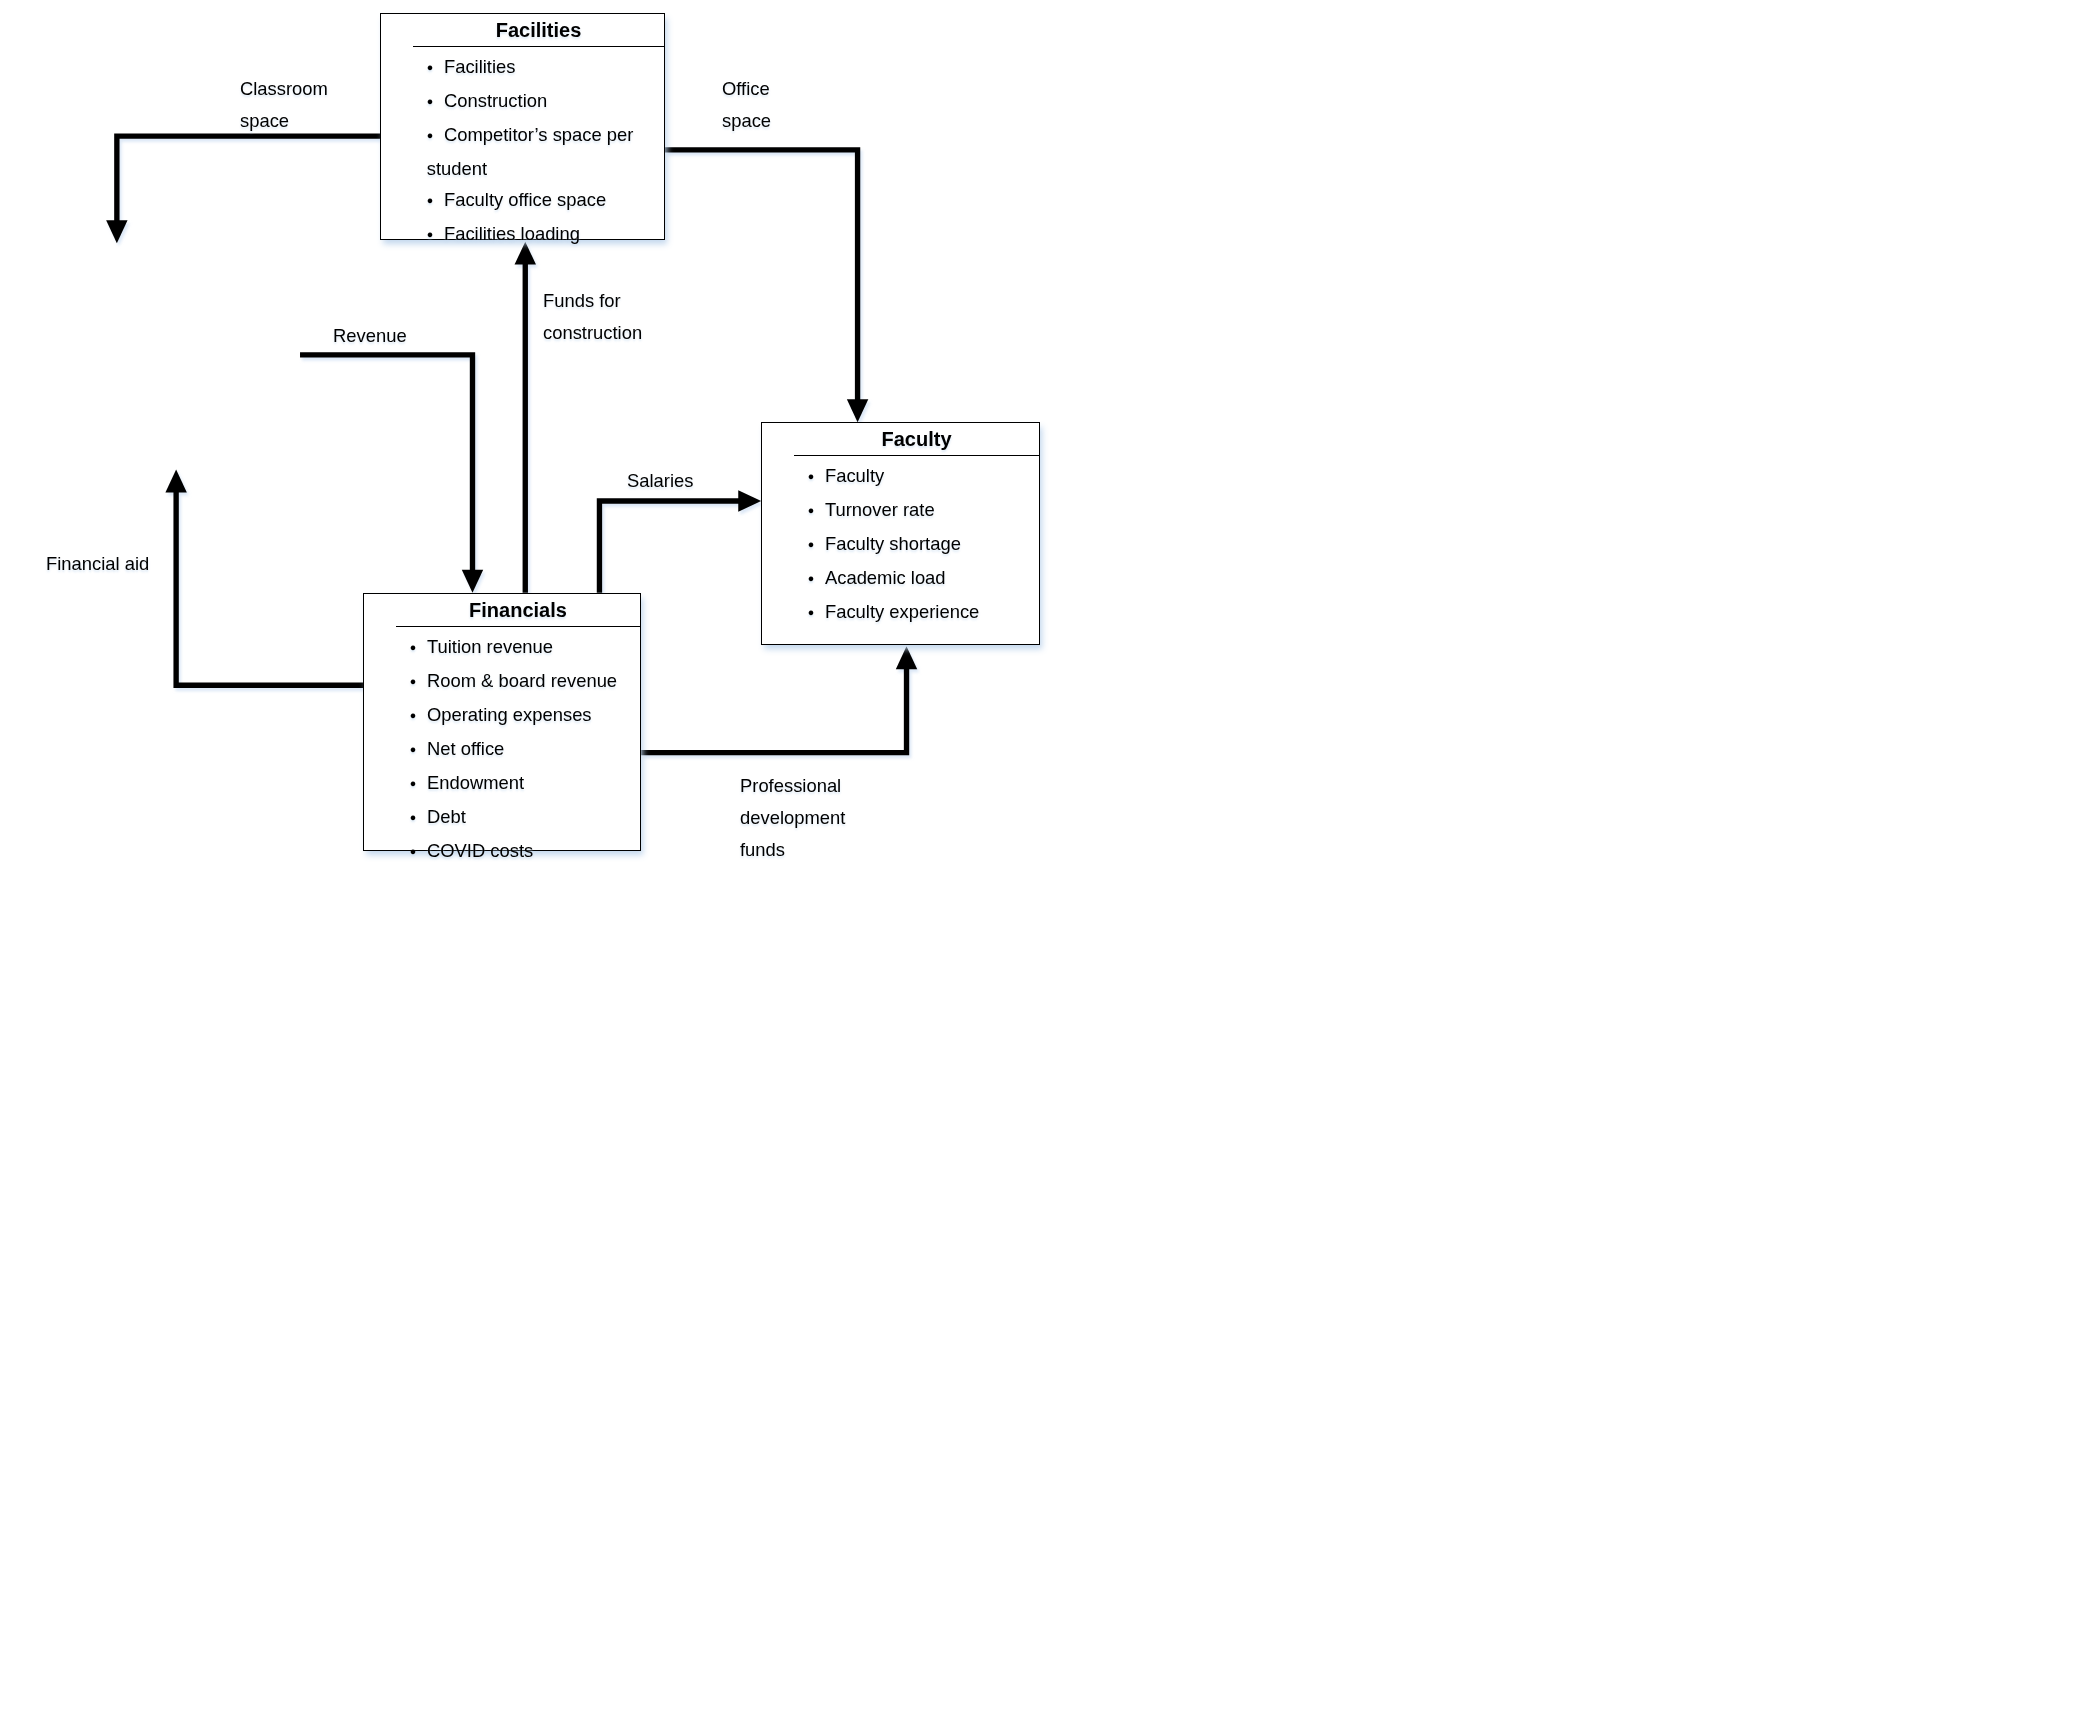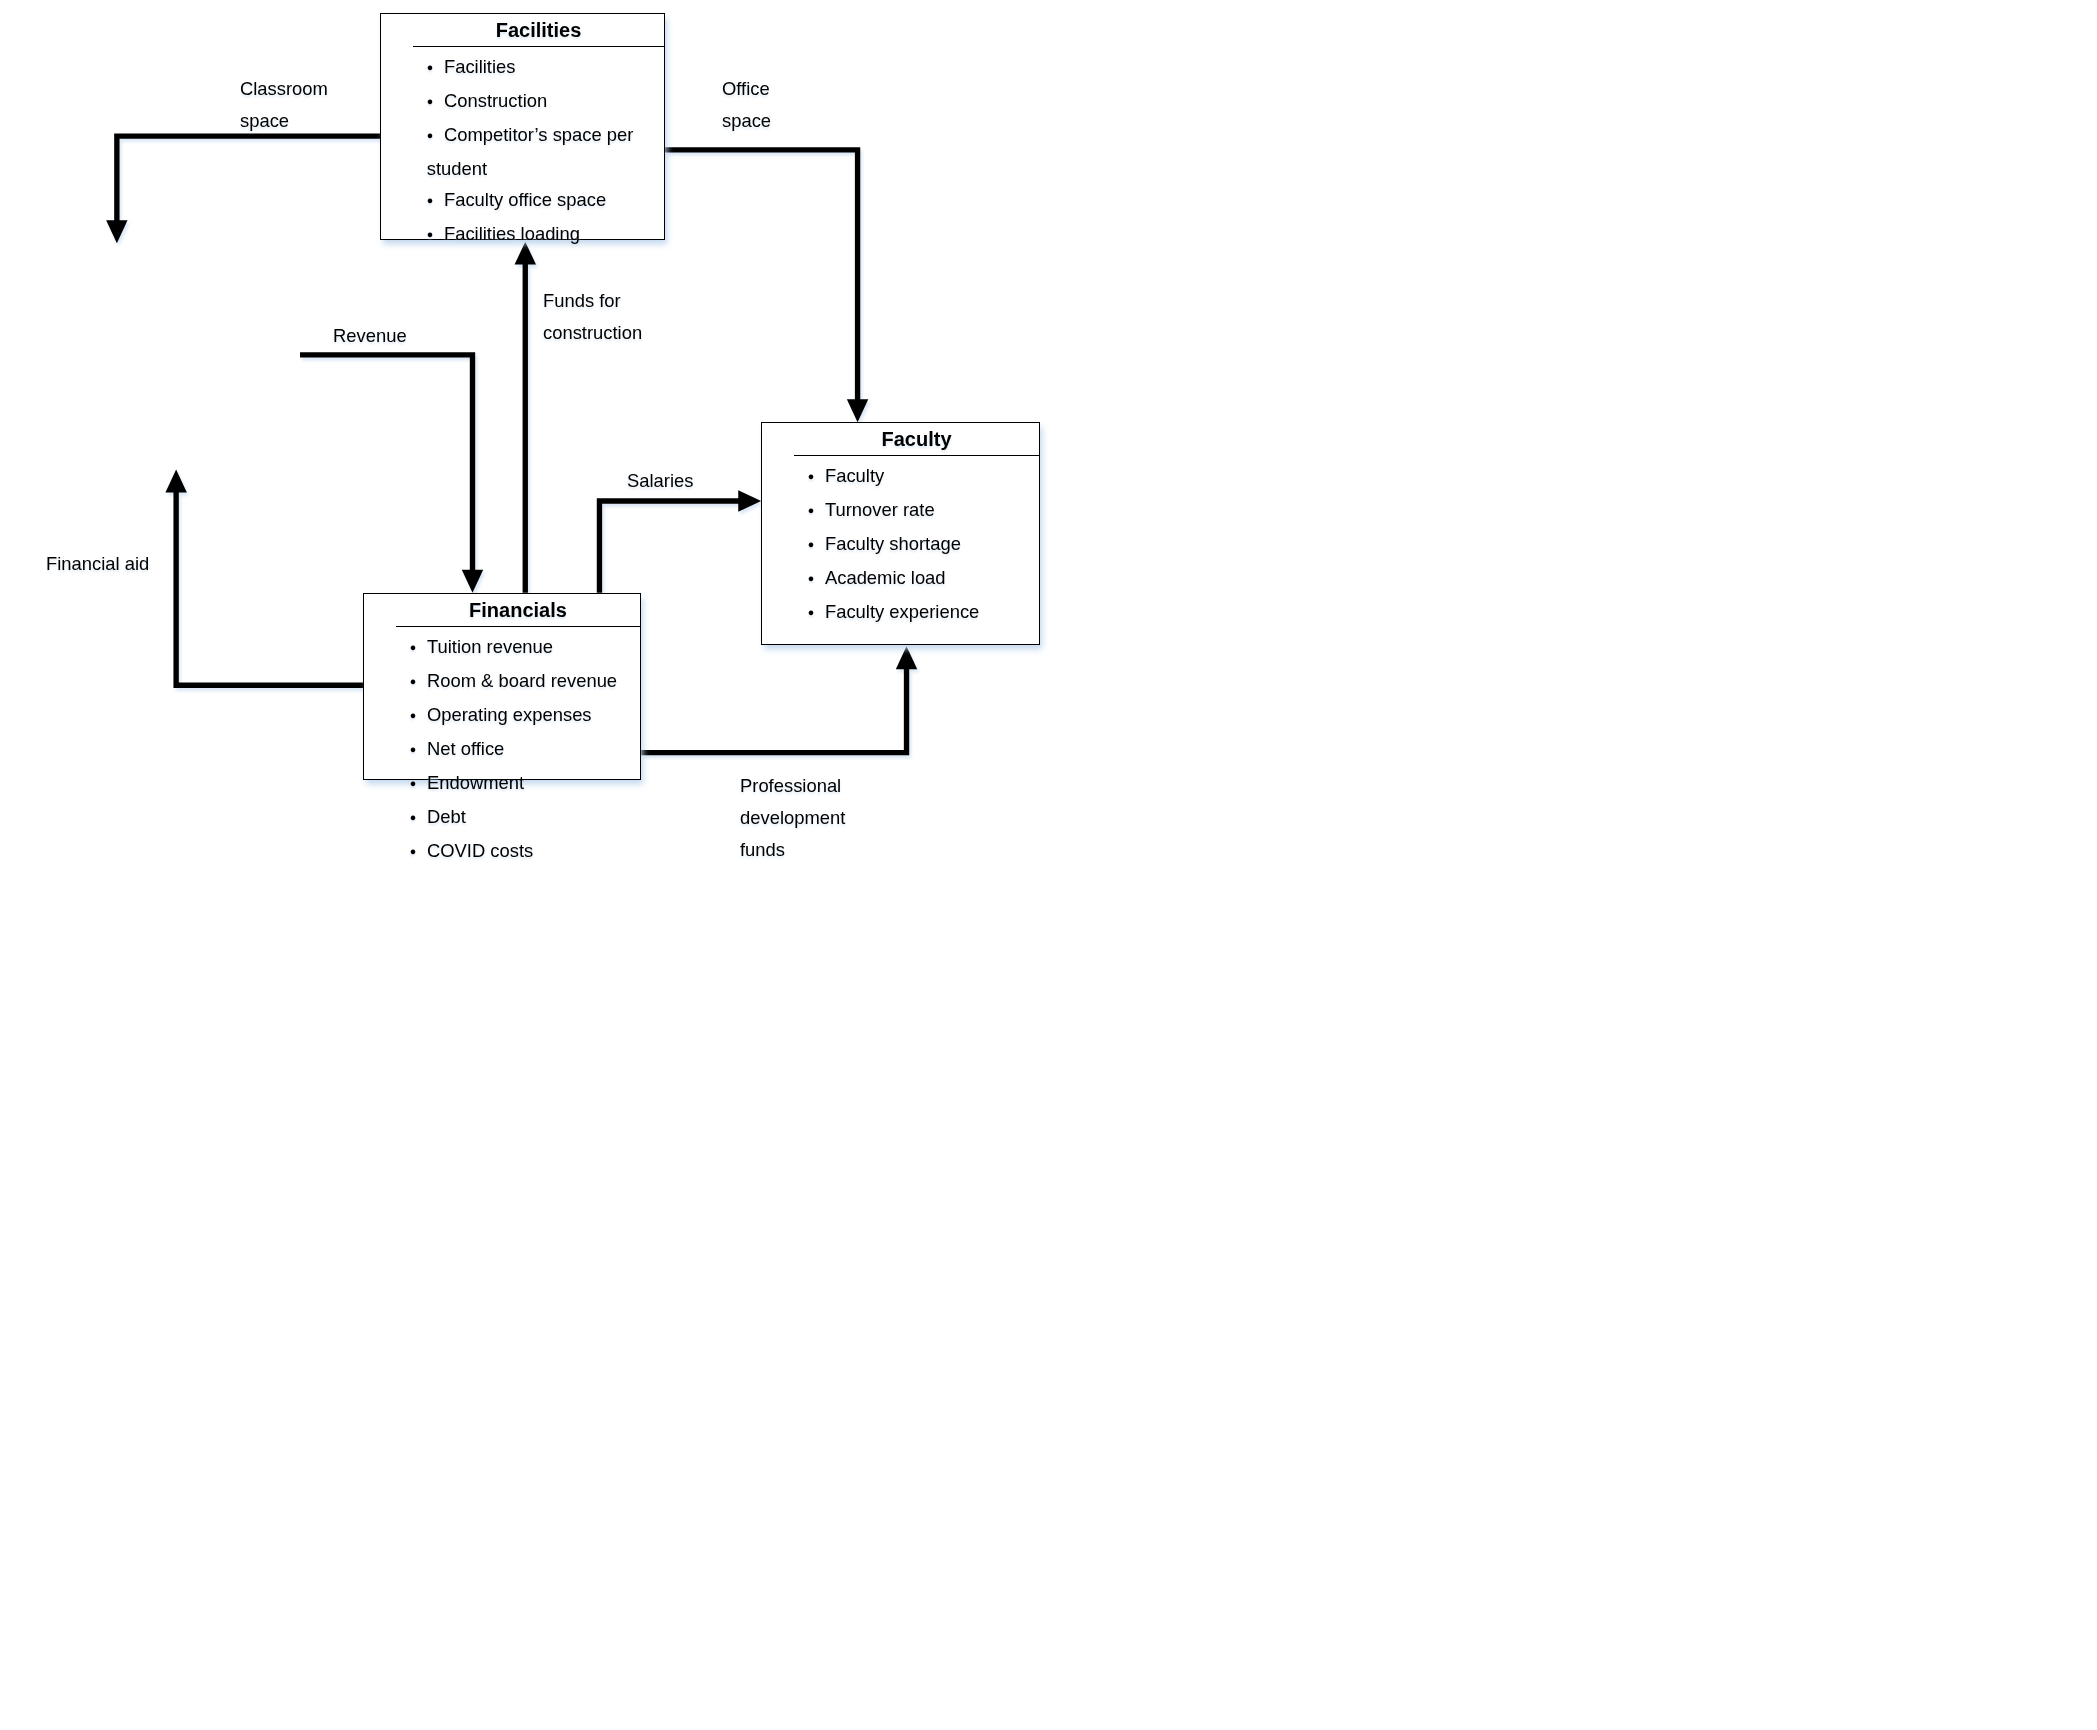--- a/index.html
+++ b/index.html
@@ -63,21 +63,21 @@
   .box-items li::before {
     content: "\25CF";
     font-size: 10.7px;
     margin-right: 10.7px;
     position: relative;
     top: -2.3px;
   }
   .box-facilities { left: 380px; top: 13px;  width: 285px; height: 227px; }
   .box-students   { left: 17px;  top: 243px; width: 283px; height: 225px; }
   .box-faculty    { left: 761px; top: 422px; width: 279px; height: 223px; }
-  .box-financials { left: 363px; top: 593px; width: 278px; height: 187px; }
+  .box-financials { left: 363px; top: 593px; width: 278px; height: 258px; }
   .flow-label {
     position: absolute;
     font-size: 18.4px;
     line-height: 32px;
     text-shadow: 0 2.3px 2.3px rgba(200,220,240,0.65);
   }
   .lbl-classroom-space { left: 196px; top: 73px;  width: 107px; margin-left: 44px; }
   .lbl-office-space    { left: 722px; top: 73px;  width: 76px; }
   .lbl-revenue         { left: 333px; top: 320px; width: 122px; }
   .lbl-funds           { left: 543px; top: 285px; width: 122px; }

